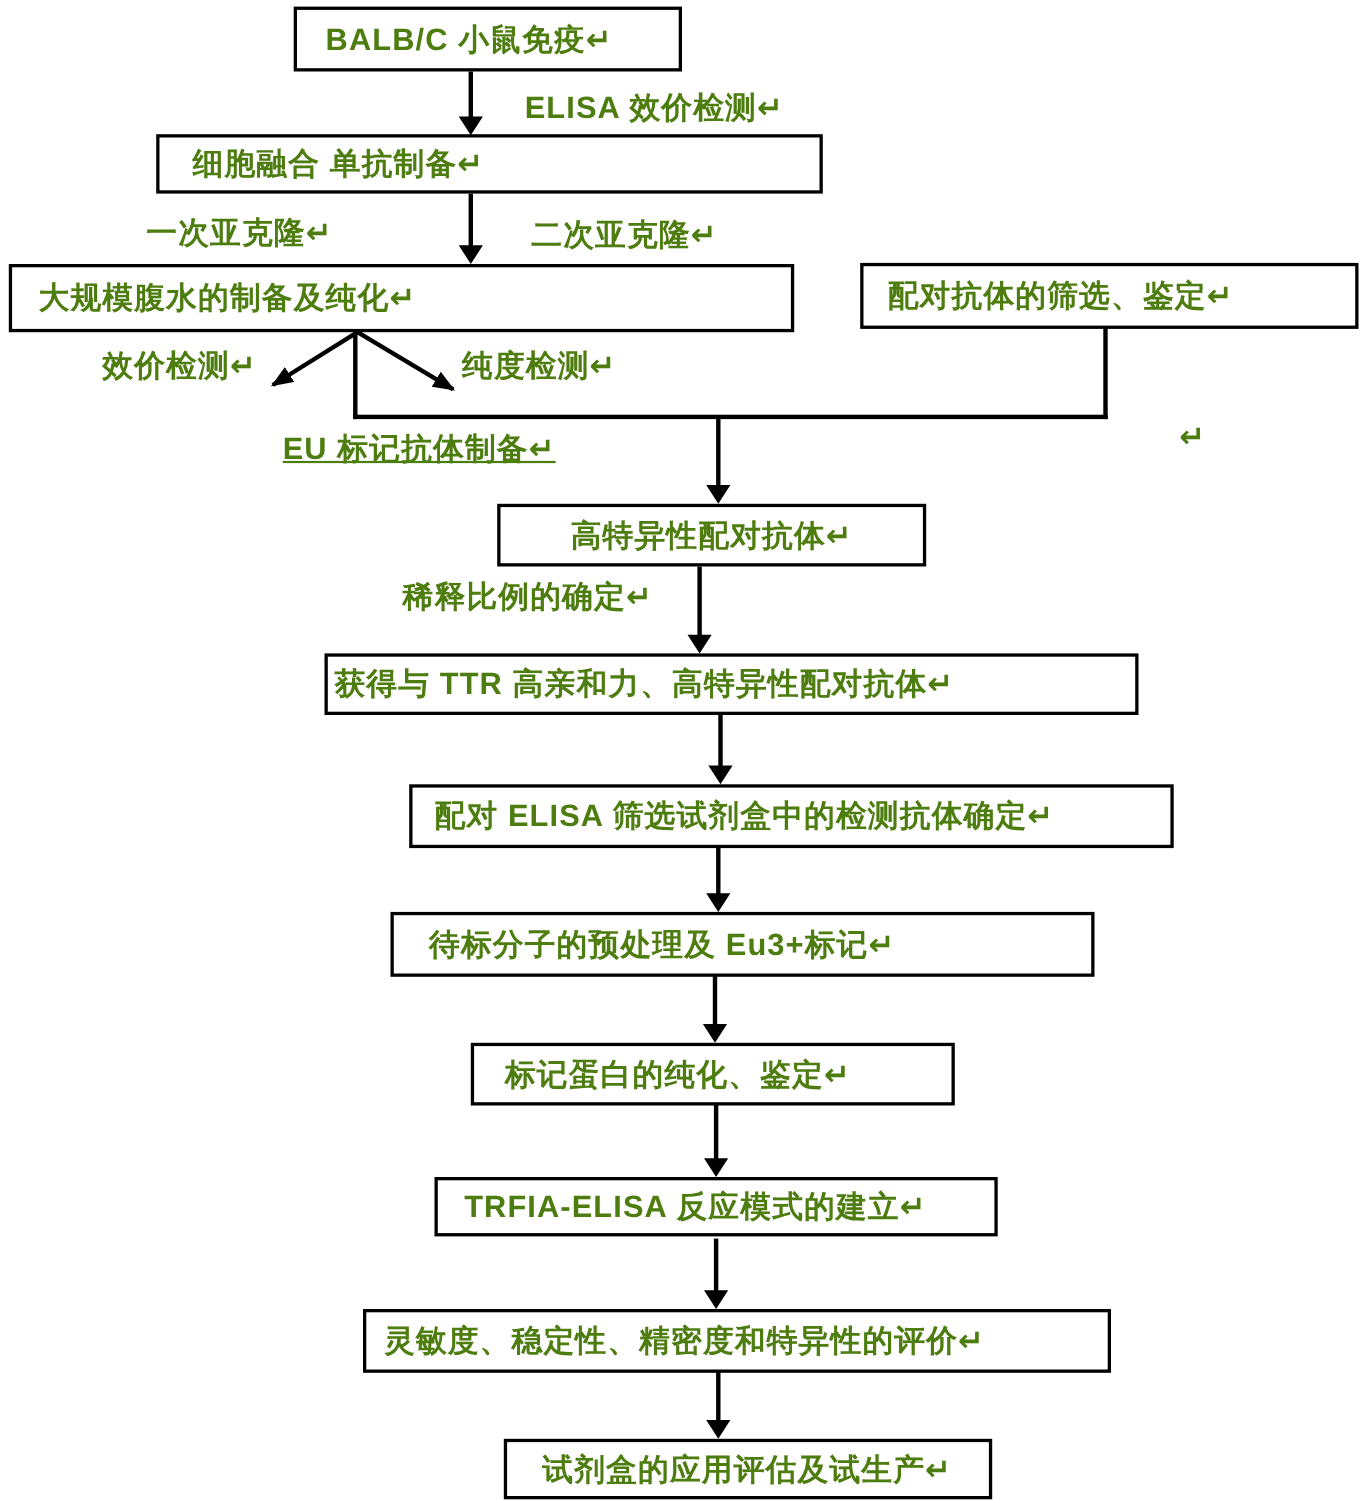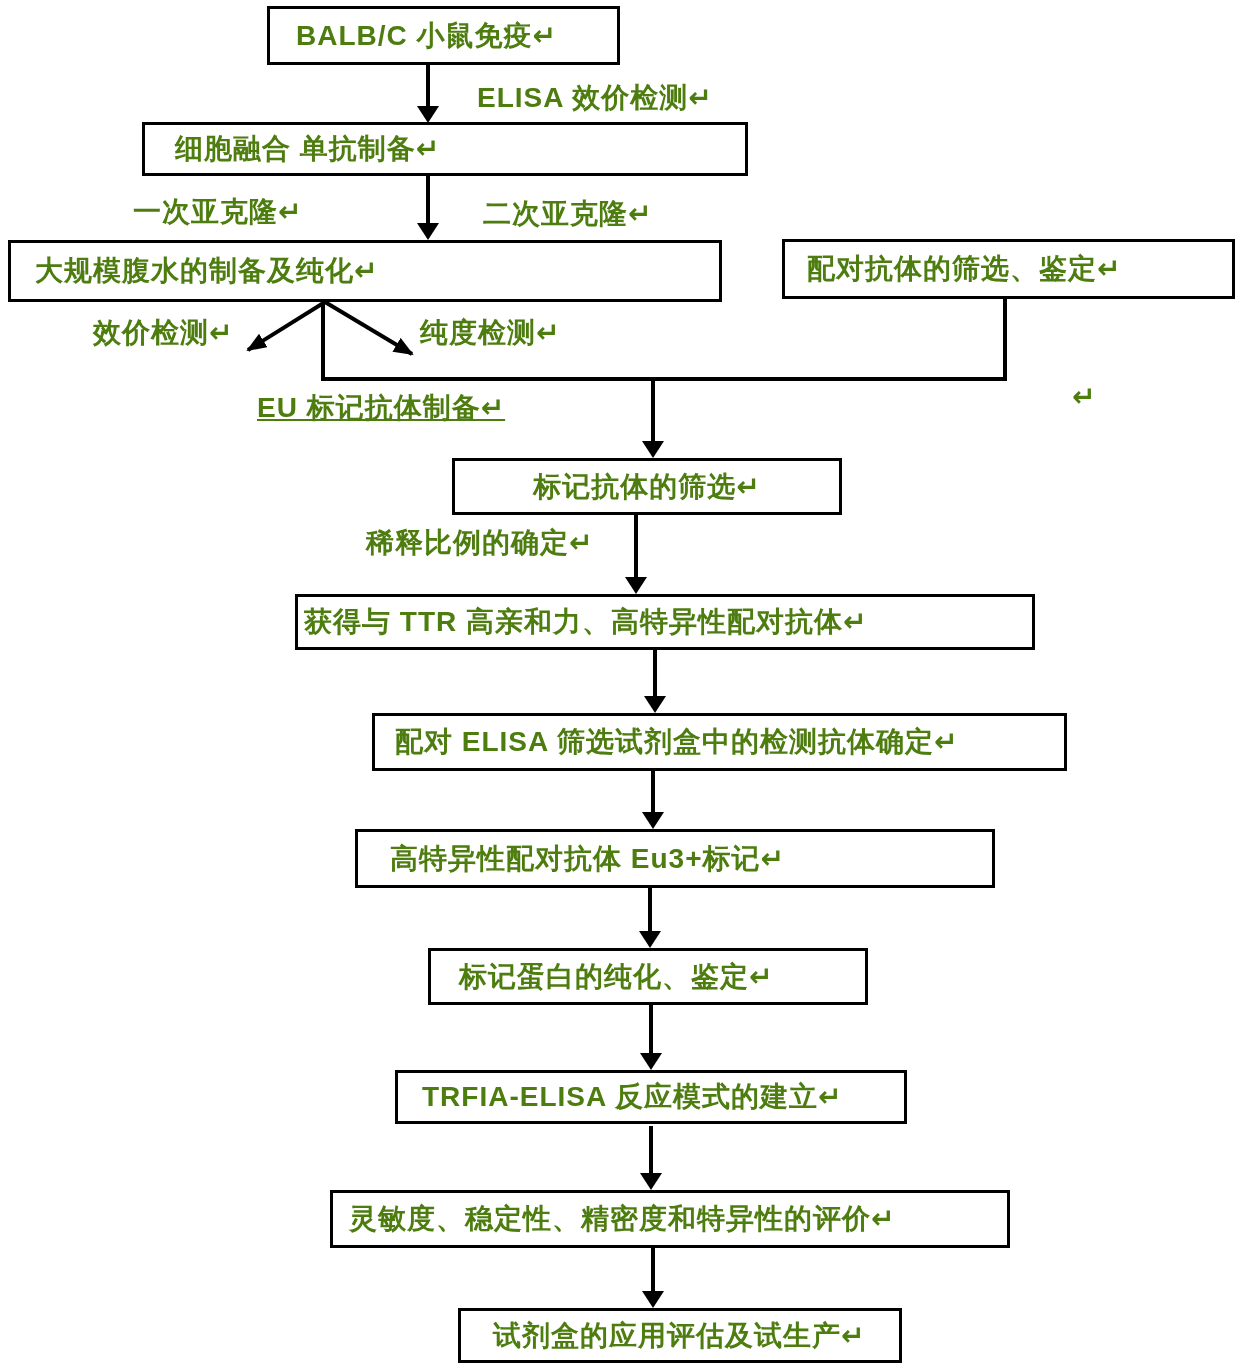--- a/index.html
+++ b/index.html
@@ -71,33 +71,33 @@
 
   <div class="box" style="left:8px;top:240px;width:714px;height:62px;padding-left:24px;">
     <span>大规模腹水的制备及纯化↵</span>
   </div>
 
   <div class="box" style="left:782px;top:239px;width:453px;height:60px;padding-left:22px;">
     <span>配对抗体的筛选、鉴定↵</span>
   </div>
 
   <div class="box centered" style="left:452px;top:458px;width:390px;height:57px;">
-    <span>标记抗体的筛选↵</span>
+    <span>高特异性配对抗体↵</span>
   </div>
 
   <div class="box" style="left:295px;top:594px;width:740px;height:56px;padding-left:6px;">
     <span>获得与 TTR 高亲和力、高特异性配对抗体↵</span>
   </div>
 
   <div class="box" style="left:372px;top:713px;width:695px;height:58px;padding-left:20px;">
     <span>配对 ELISA 筛选试剂盒中的检测抗体确定↵</span>
   </div>
 
   <div class="box" style="left:355px;top:829px;width:640px;height:59px;padding-left:32px;">
-    <span>高特异性配对抗体 Eu3+标记↵</span>
+    <span>待标分子的预处理及 Eu3+标记↵</span>
   </div>
 
   <div class="box" style="left:428px;top:948px;width:440px;height:57px;padding-left:28px;">
     <span>标记蛋白的纯化、鉴定↵</span>
   </div>
 
   <div class="box" style="left:395px;top:1070px;width:512px;height:54px;padding-left:24px;">
     <span>TRFIA-ELISA 反应模式的建立↵</span>
   </div>
 

